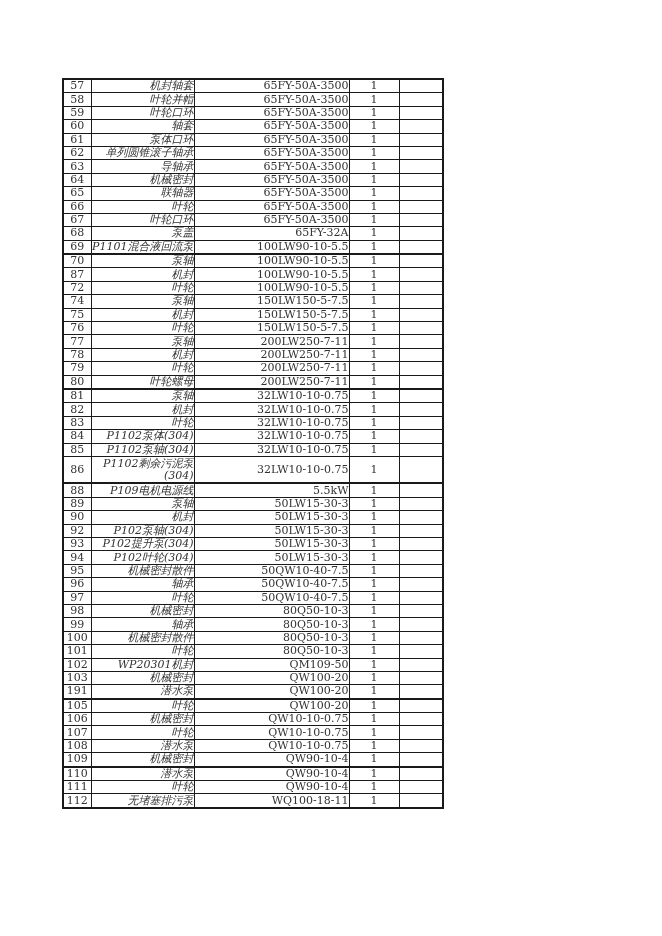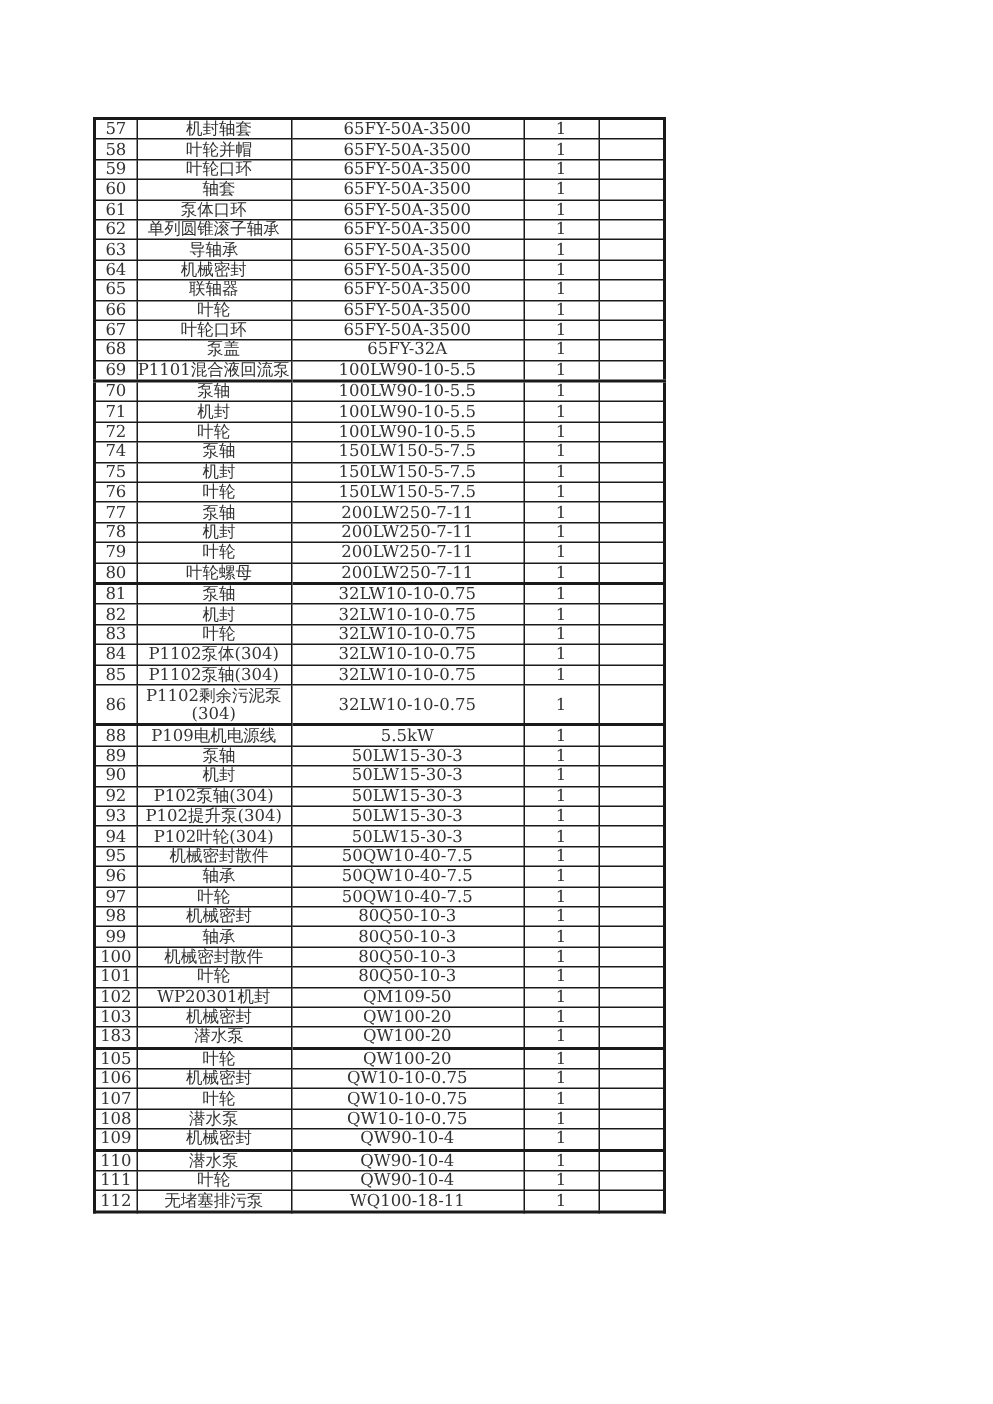--- a/index.html
+++ b/index.html
@@ -27,24 +27,24 @@
   }
   table.parts td {
     border: 1px solid #1a1a1a;
     height: 12.4px;
     padding: 0;
     line-height: 12px;
     overflow: hidden;
     vertical-align: middle;
   }
   td.col-num   { text-align: center; }
-  td.col-name  { text-align: center; padding-left: 2px; white-space: pre-wrap; }
+  td.col-name  { text-align: right; padding-left: 2px; white-space: pre-wrap; font-style: italic; }
   td.col-name.indent-1 { padding-left: 7px; }
   td.col-name.indent-2 { padding-left: 13px; }
-  td.col-model { text-align: center; padding-left: 2px; white-space: nowrap; }
+  td.col-model { text-align: right; padding-left: 2px; white-space: nowrap; }
   td.col-qty   { text-align: center; }
   td.col-notes { border-left-width: 2px; }
   tr.thick-bottom td { border-bottom-width: 2px; }
   tr.tall td { height: 25.5px; margin-top: 27px; }
 </style>
 </head>
 <body>
 
 <div class="page">
   <table class="parts">
@@ -148,21 +148,21 @@
           <td class="col-notes"></td>
         </tr>
         <tr>
           <td class="col-num">70</td>
           <td class="col-name">泵轴</td>
           <td class="col-model">100LW90-10-5.5</td>
           <td class="col-qty">1</td>
           <td class="col-notes"></td>
         </tr>
         <tr>
-          <td class="col-num">71</td>
+          <td class="col-num">87</td>
           <td class="col-name">机封</td>
           <td class="col-model">100LW90-10-5.5</td>
           <td class="col-qty">1</td>
           <td class="col-notes"></td>
         </tr>
         <tr>
           <td class="col-num">72</td>
           <td class="col-name">叶轮</td>
           <td class="col-model">100LW90-10-5.5</td>
           <td class="col-qty">1</td>
@@ -359,21 +359,21 @@
           <td class="col-notes"></td>
         </tr>
         <tr>
           <td class="col-num">103</td>
           <td class="col-name indent-1">机械密封</td>
           <td class="col-model">QW100-20</td>
           <td class="col-qty">1</td>
           <td class="col-notes"></td>
         </tr>
         <tr class="thick-bottom">
-          <td class="col-num">183</td>
+          <td class="col-num">191</td>
           <td class="col-name indent-1">潜水泵</td>
           <td class="col-model">QW100-20</td>
           <td class="col-qty">1</td>
           <td class="col-notes"></td>
         </tr>
         <tr>
           <td class="col-num">105</td>
           <td class="col-name indent-1">叶轮</td>
           <td class="col-model">QW100-20</td>
           <td class="col-qty">1</td>

